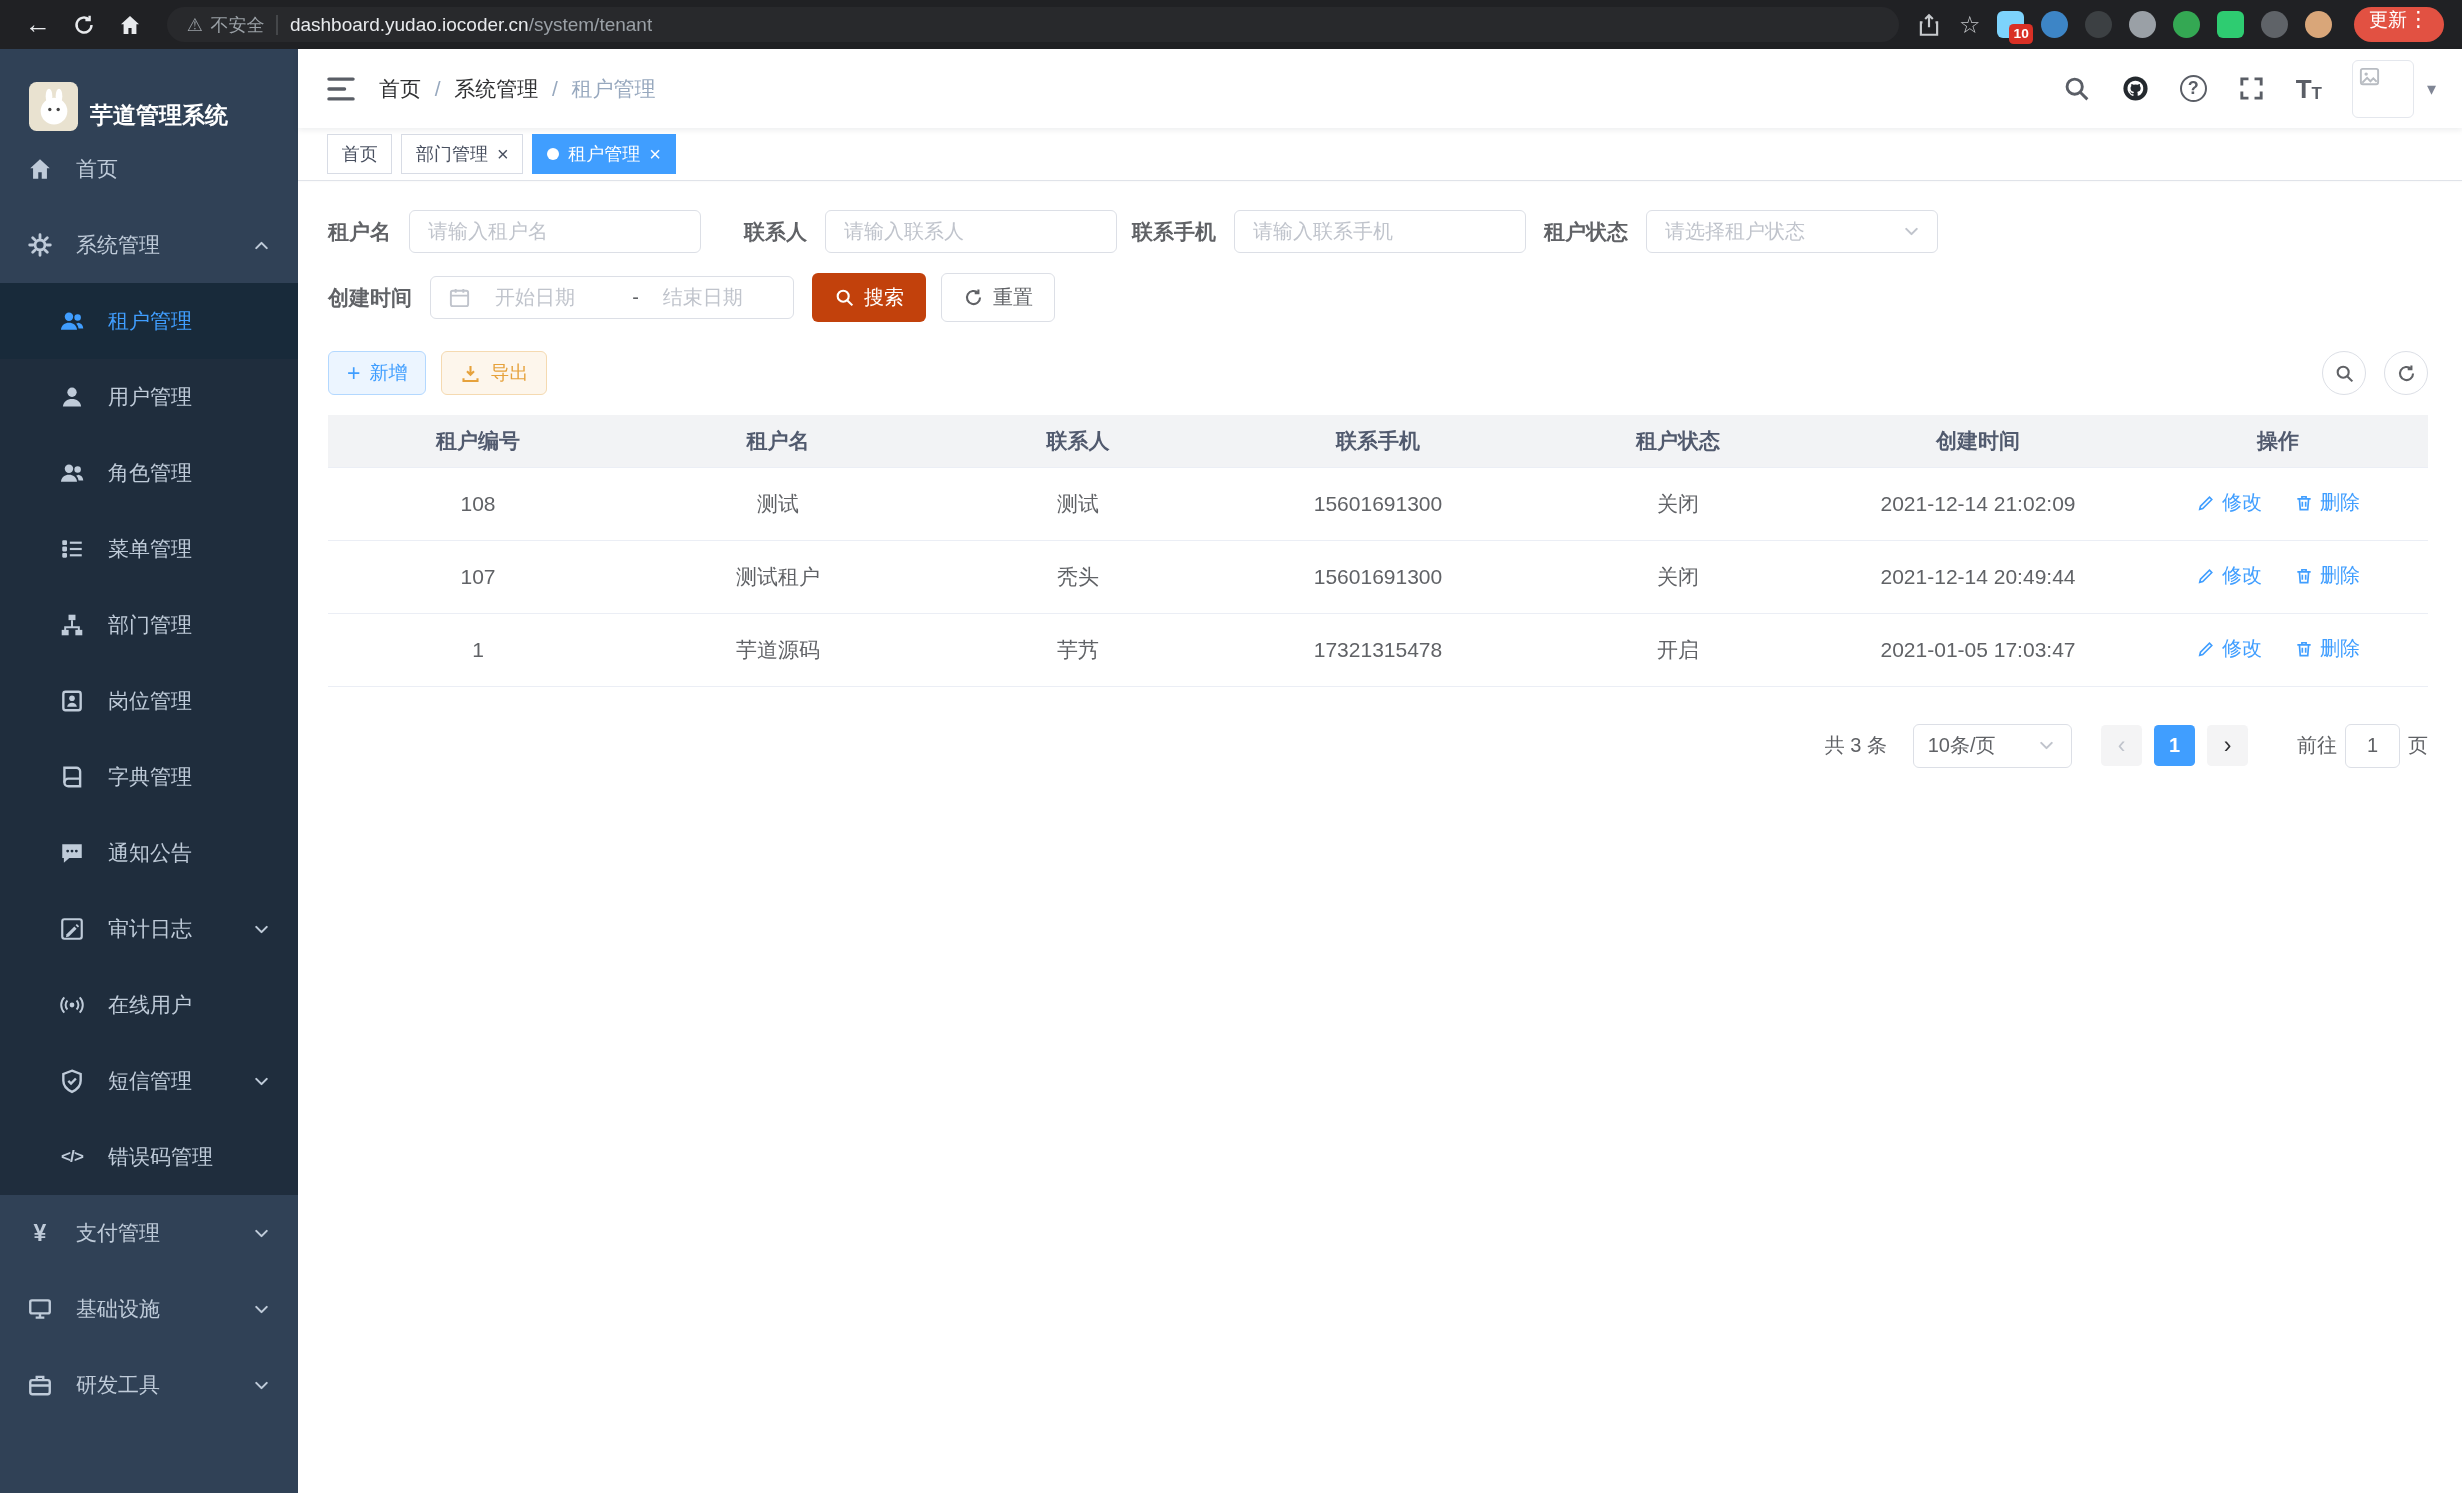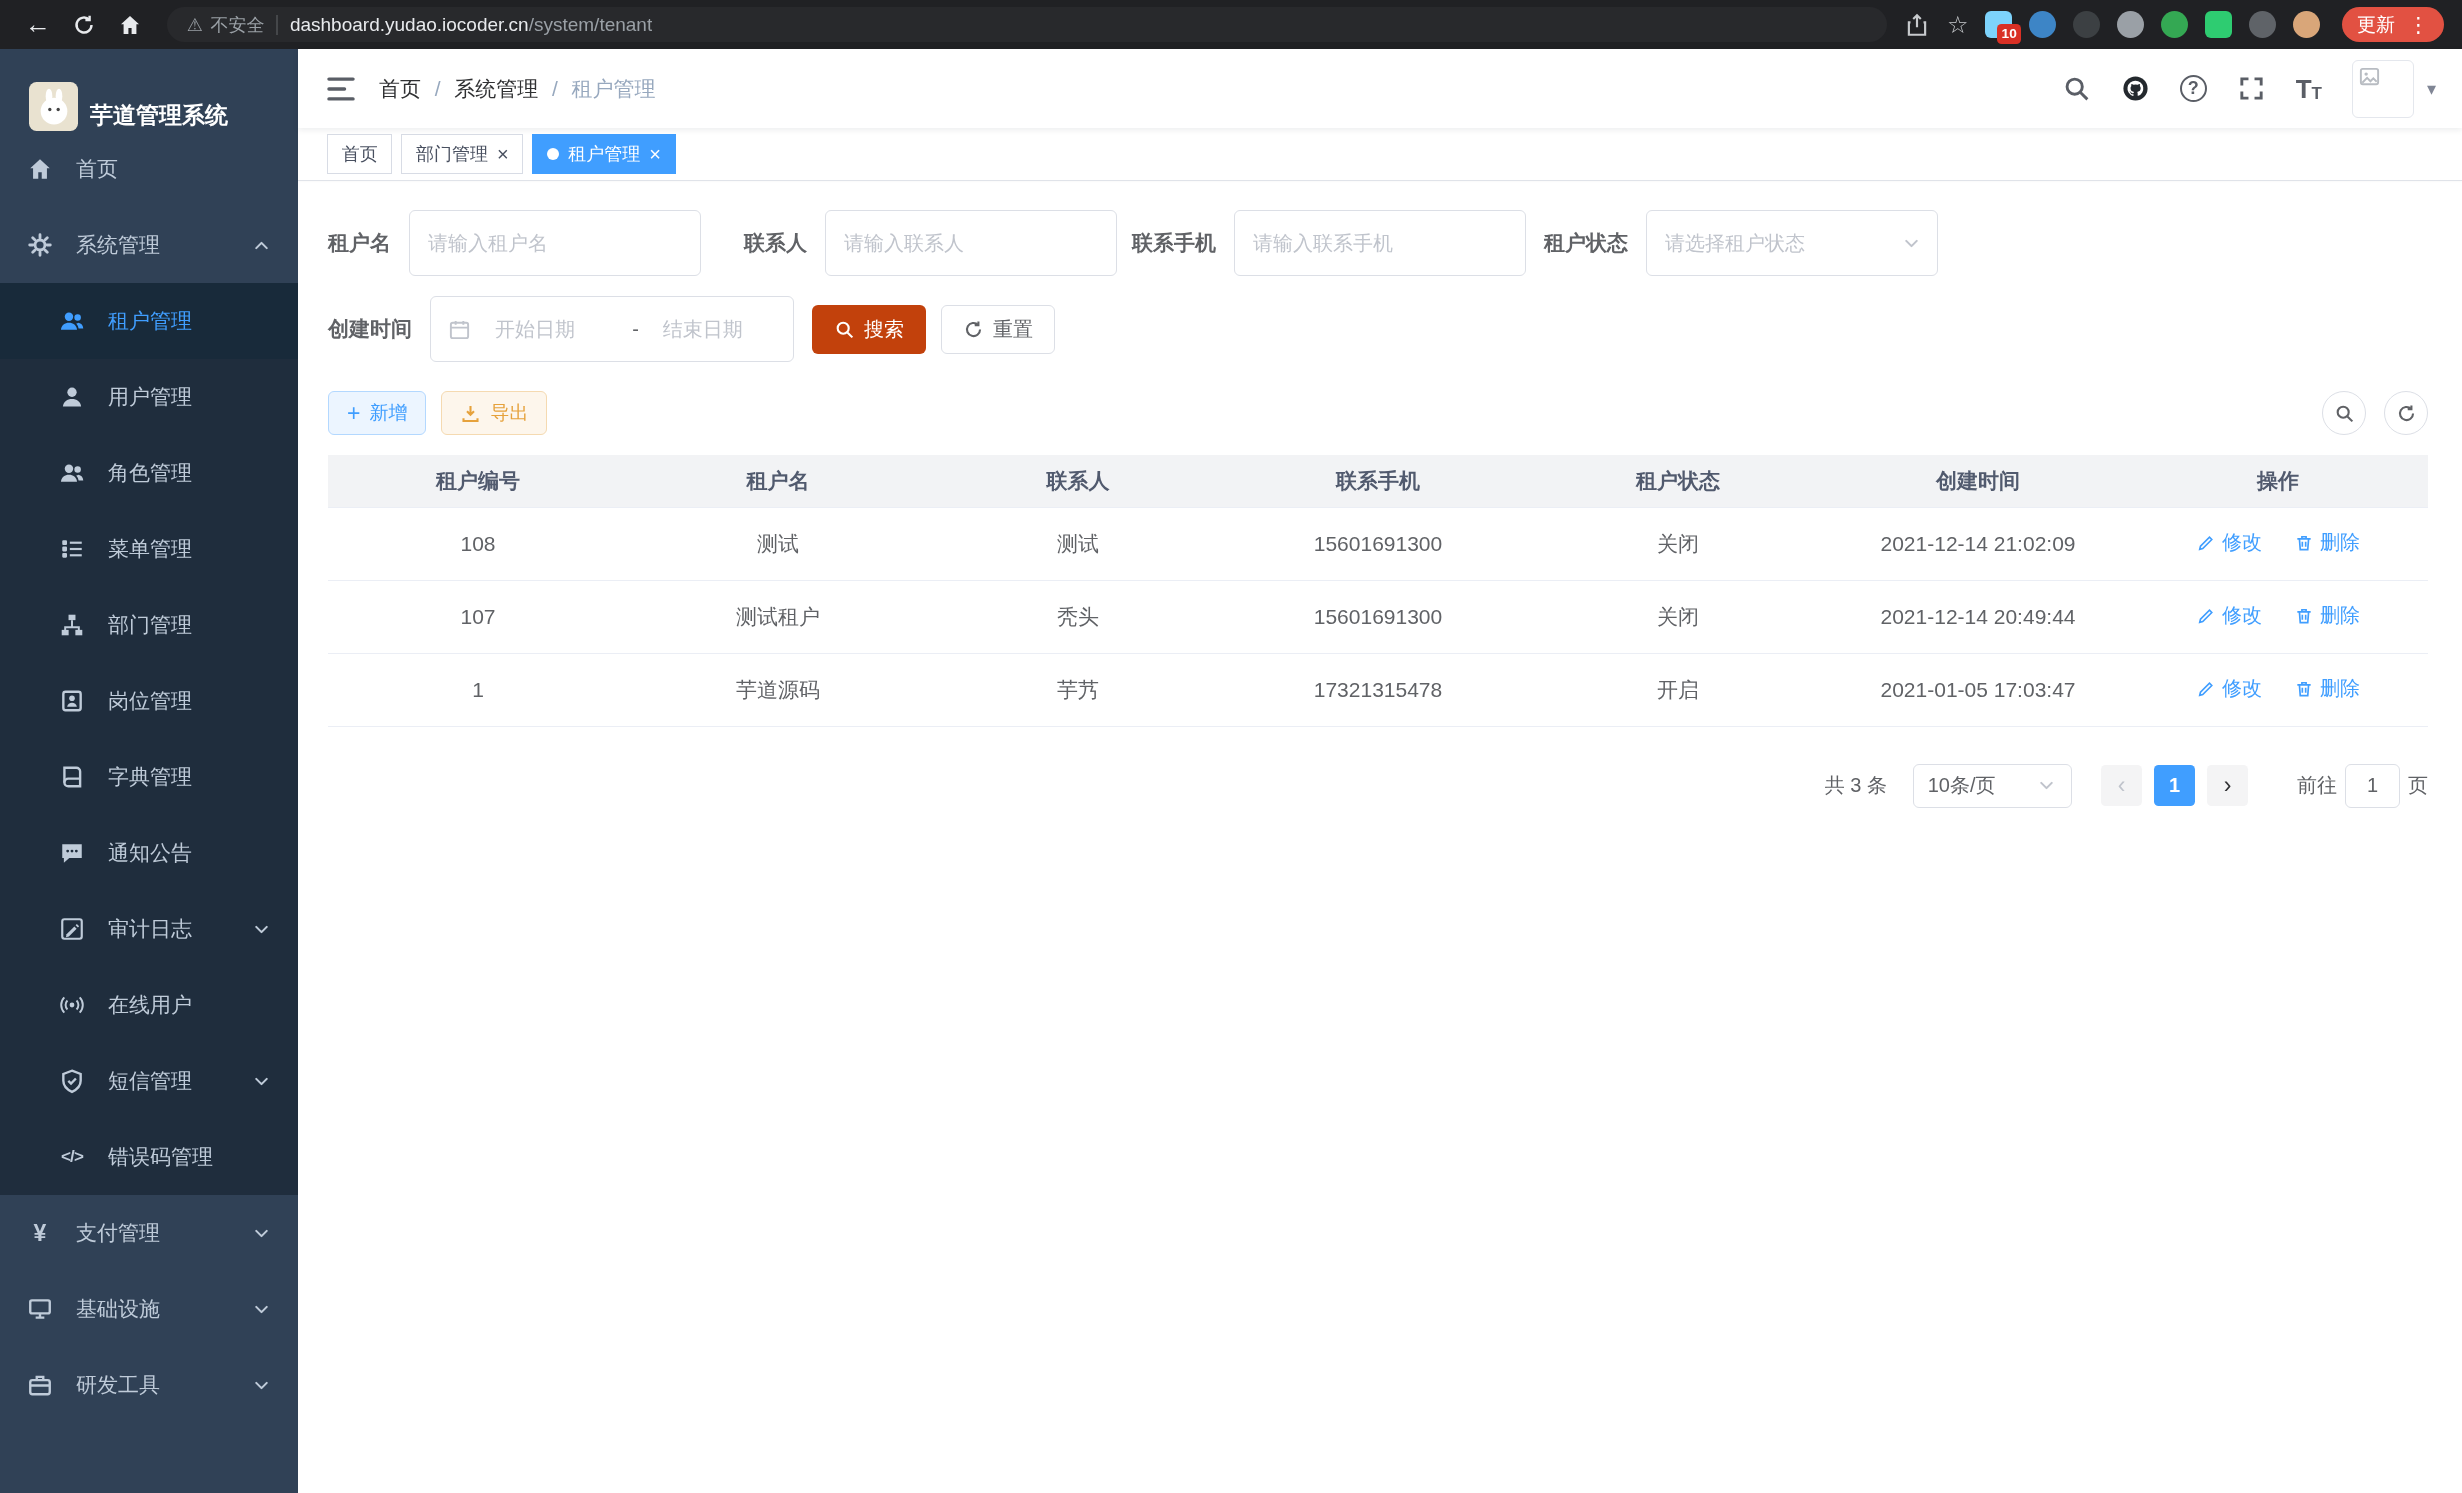--- a/index.html
+++ b/index.html
@@ -16,21 +16,21 @@
   .sec{color:#9aa0a6;font-size:18px;display:flex;align-items:center;gap:7.6px;white-space:nowrap}
   .sec-sep{width:1.5px;height:20px;background:#45474a}
   .url{font-size:19px;color:#e8eaed;white-space:nowrap;overflow:hidden}
   .url .path{color:#9aa0a6}
   .brw-right{display:flex;align-items:center;gap:17px}
   .brw-ic{width:26px;height:26px;color:#c7cacd}
   .star{color:#c7cacd;font-size:24px;line-height:1}
   .ext{width:27px;height:27px;border-radius:50%;position:relative;flex-shrink:0}
   .ext.square{border-radius:6px}
   .badge{position:absolute;right:-9px;bottom:-6px;background:#d93025;color:#fff;font-size:13.7px;line-height:1;padding:3px 4.6px;border-radius:4.6px;font-weight:700}
-  .update-pill{height:35px;background:#e25142;border-radius:17.5px;color:#fff;display:flex;align-items:center;gap:13px;padding:0 15px;font-size:19px;margin-left:4.6px}
+  .update-pill{height:35px;background:#e25142;border-radius:17.5px;color:#fff;display:flex;gap:1px;padding:0 15px;font-size:19px;margin-left:4.6px}
   .update-pill .more{font-size:21px}
 
   
   #app{display:flex;height:1445px}
   #sidebar{width:298px;background:#304156;flex-shrink:0;color:#bfcbd9;overflow:hidden}
   .logo-row{height:82px;display:flex;align-items:flex-end;gap:12px;padding-left:29px}
   .logo-img{width:49px;height:49px;border-radius:7.6px;background:#e9e2d0;display:flex;align-items:center;justify-content:center;overflow:hidden}
   .logo-img svg{width:40px;height:40px}
   .app-title{color:#fff;font-size:23px;font-weight:700}
   .m-item{height:76px;display:flex;align-items:center;gap:23px;padding:0 27px;font-size:21px;position:relative;cursor:pointer;white-space:nowrap}
@@ -68,21 +68,21 @@
   .tag .x{font-size:20px;line-height:1;color:#495060}
   .tag.active{background:#409eff;border-color:#409eff;color:#fff}
   .tag.active .x{color:#fff}
   .tag-dot{width:12px;height:12px;border-radius:50%;background:#fff}
 
   
   #content{flex:1;background:#fff;padding:29px 34px 0 30px;overflow:hidden}
   .frow{display:flex;align-items:center;margin-bottom:20px}
   .flabel{font-size:21px;font-weight:700;color:#606266;margin-right:18px;white-space:nowrap}
   .ml56{margin-left:43px}.ml20{margin-left:15px}.ml24{margin-left:18px}
-  .ctrl{height:66px;border:1.5px solid #dcdfe6;border-radius:6px;background:#fff;display:flex;align-items:center;font-size:20px;color:#606266}
+  .ctrl{height:43px;border:1.5px solid #dcdfe6;border-radius:6px;background:#fff;display:flex;align-items:center;font-size:20px;color:#606266}
   input.ctrl{padding:0 18px;width:292px;outline:none}
   input::placeholder{color:#c0c4cc}
   .select{width:292px;padding:0 15px 0 18px;justify-content:space-between;cursor:pointer}
   .ph{color:#c0c4cc}
   .chevd{width:21px;height:21px;color:#c0c4cc;flex-shrink:0}
   .daterange{width:364px;padding:0 17px;gap:24px;cursor:pointer}
   .daterange .cal{width:23px;height:23px;color:#c0c4cc;flex-shrink:0}
   .daterange .dstart,.daterange .dend{flex:1}
   .daterange .dsep{color:#606266}
   .btn{height:49px;border-radius:6px;display:inline-flex;align-items:center;gap:9px;font-size:20px;padding:0 21px;border:1.5px solid transparent;cursor:pointer;white-space:nowrap}

